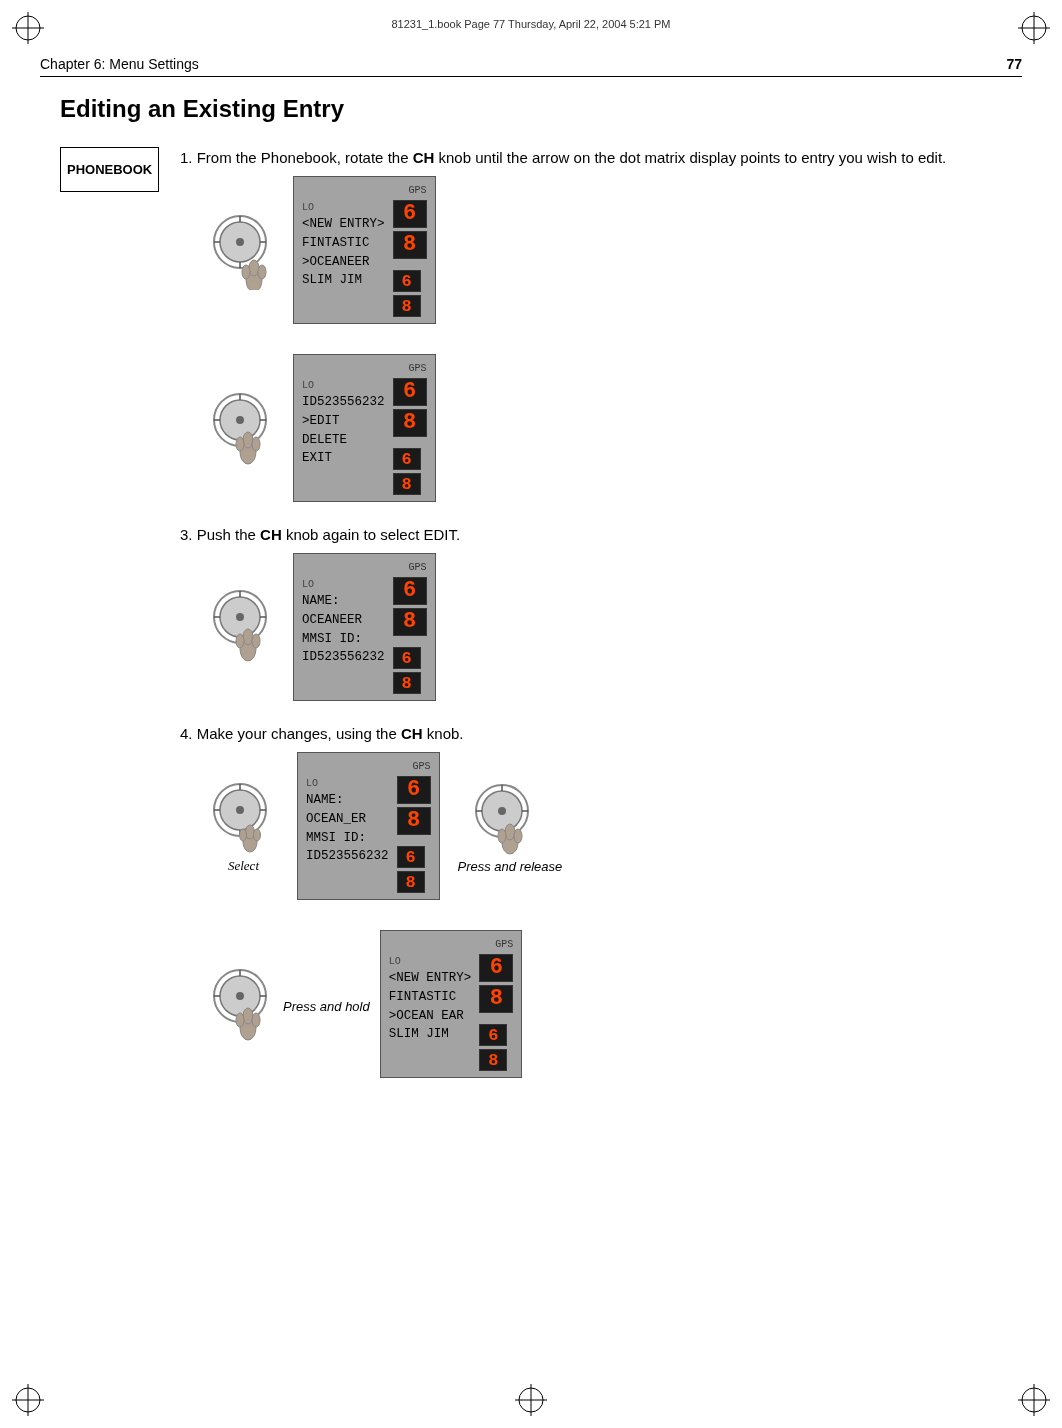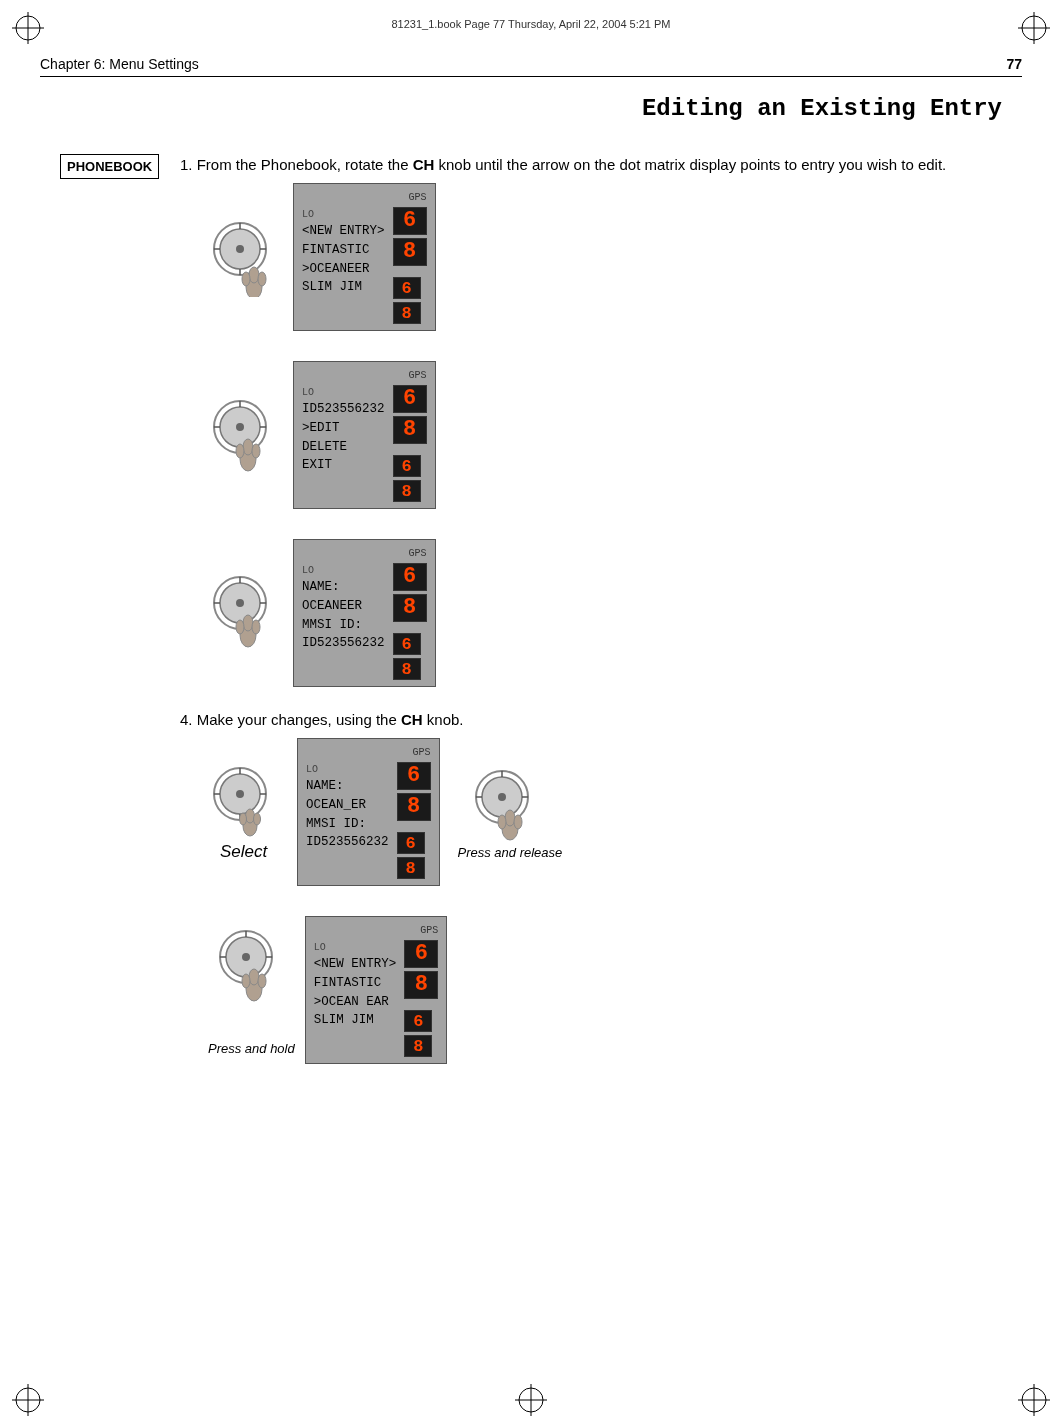--- a/index.html
+++ b/index.html
@@ -30,24 +30,24 @@
       position: absolute;
       top: 75px;
       left: 60px;
       right: 60px;
     }
 
     
     .page-title {
       font-size: 24px;
       font-weight: bold;
-      font-family: Liberation Mono, monospace;
-      text-align: right;
+      font-family: Liberation Sans, sans-serif;
+      text-align: left;
       margin-top: 20px;
-      margin-bottom: 32px;
+      margin-bottom: 24px;
     }
 
     
     .step {
       display: flex;
       align-items: flex-start;
       margin-bottom: 22px;
       gap: 10px;
     }
 
@@ -58,21 +58,21 @@
       flex: 1;
     }
 
     .step-text b {
       font-weight: bold;
     }
 
     
     .phonebook-badge {
       border: 1.5px solid #000;
-      padding: 4px 6px;
+      padding: 14px 6px;
       font-size: 13px;
       font-family: Arial, sans-serif;
       font-weight: bold;
       display: inline-block;
       margin-right: 8px;
       white-space: nowrap;
     }
 
     
     .illus-row {
@@ -155,22 +155,22 @@
     
     .step4-illus {
       display: flex;
       align-items: center;
       gap: 6px;
       margin-left: 28px;
       margin-top: 8px;
     }
 
     .select-label {
-      font-size: 17px;
-      font-family: Liberation Sans, sans-serif;
+      font-size: 13px;
+      font-family: Liberation Serif, serif;
       font-style: italic;
       margin-right: 4px;
     }
 
     .press-release-label {
       font-size: 13px;
       font-family: Arial, sans-serif;
       font-style: italic;
       margin-left: 4px;
     }
@@ -334,20 +334,23 @@
             </div>
           </div>
         </div>
       </div>
     </div>
   </div>
 
   <div class="step">
     <div style="min-width:110px;"></div>
     <div style="flex:1;">
+      <div class="step-text">
+        <span>3.</span> <span>Push the </span><b>CH</b><span> knob again to select EDIT.</span>
+      </div>
       <div class="illus-row">
         <div class="knob-container">
           <svg width="75" height="85" viewBox="0 0 75 85">
             <circle cx="32" cy="32" r="26" fill="none" stroke="#888" stroke-width="2"></circle>
             <circle cx="32" cy="32" r="20" fill="#ccc" stroke="#777" stroke-width="1.5"></circle>
             <circle cx="32" cy="32" r="4" fill="#666"></circle>
             <line x1="32" y1="6" x2="32" y2="12" stroke="#555" stroke-width="1.5"></line>
             <line x1="32" y1="52" x2="32" y2="58" stroke="#555" stroke-width="1.5"></line>
             <line x1="6" y1="32" x2="12" y2="32" stroke="#555" stroke-width="1.5"></line>
             <line x1="52" y1="32" x2="58" y2="32" stroke="#555" stroke-width="1.5"></line>
@@ -468,21 +471,21 @@
           <span class="press-release-label">Press and release</span>
         </div>
       </div>
     </div>
   </div>
 
   <div class="step">
     <div style="min-width:110px;"></div>
     <div style="flex:1;">
       <div class="illus-row">
-        <div style="display:flex;flex-direction:column;align-items:center;gap:32px;">
+        <div style="display:flex;flex-direction:row;align-items:center;">
           <div class="knob-container">
             <svg width="75" height="80" viewBox="0 0 75 80">
               <circle cx="32" cy="32" r="26" fill="none" stroke="#888" stroke-width="2"></circle>
               <circle cx="32" cy="32" r="20" fill="#ccc" stroke="#777" stroke-width="1.5"></circle>
               <circle cx="32" cy="32" r="4" fill="#666"></circle>
               <line x1="32" y1="6" x2="32" y2="12" stroke="#555" stroke-width="1.5"></line>
               <line x1="32" y1="52" x2="32" y2="58" stroke="#555" stroke-width="1.5"></line>
               <line x1="6" y1="32" x2="12" y2="32" stroke="#555" stroke-width="1.5"></line>
               <line x1="52" y1="32" x2="58" y2="32" stroke="#555" stroke-width="1.5"></line>
               <g transform="translate(22,36)">

